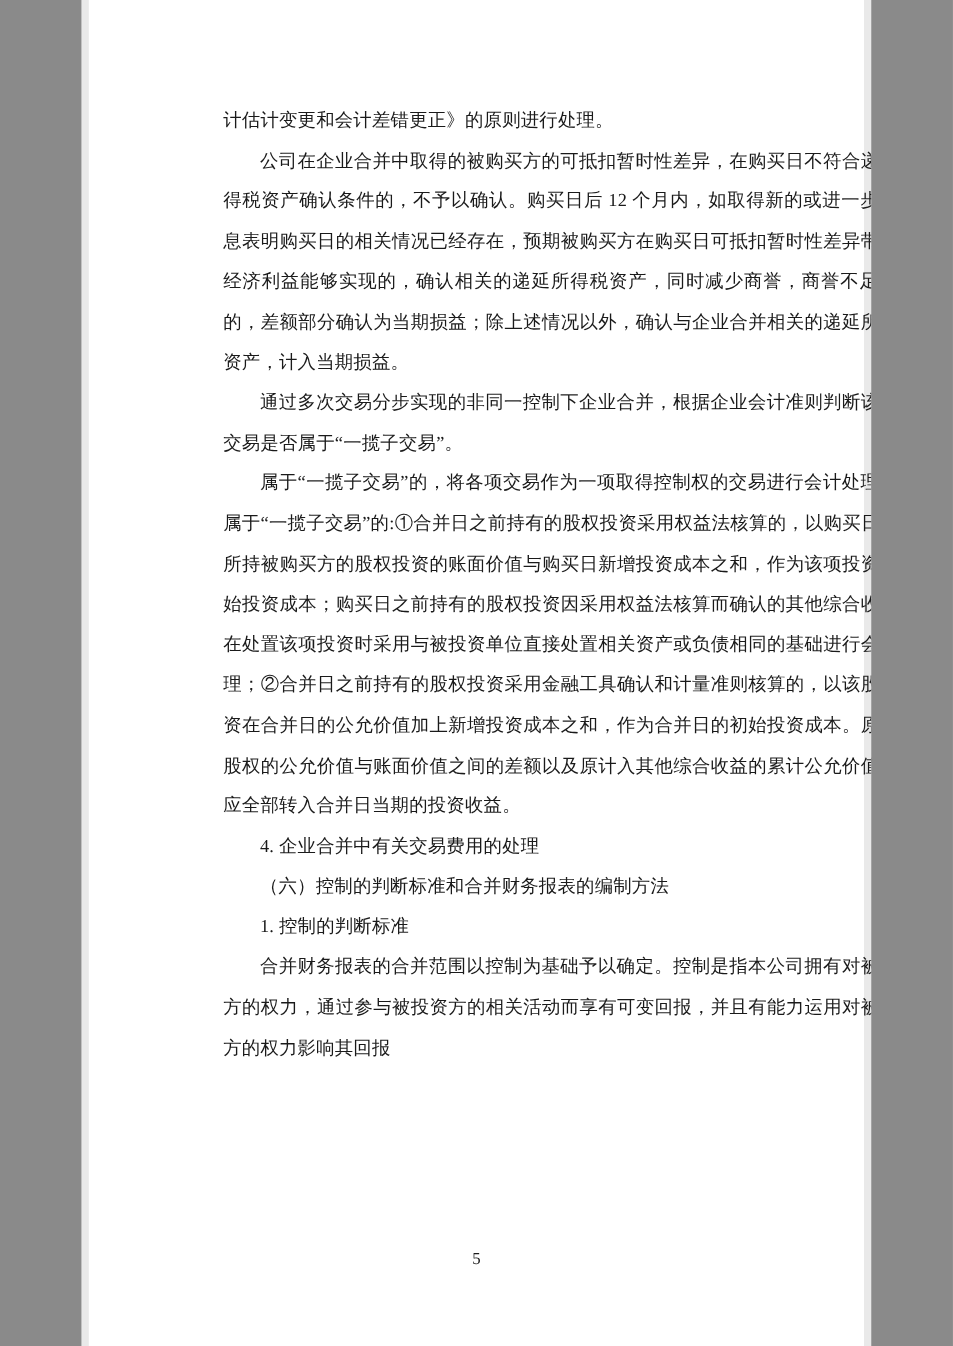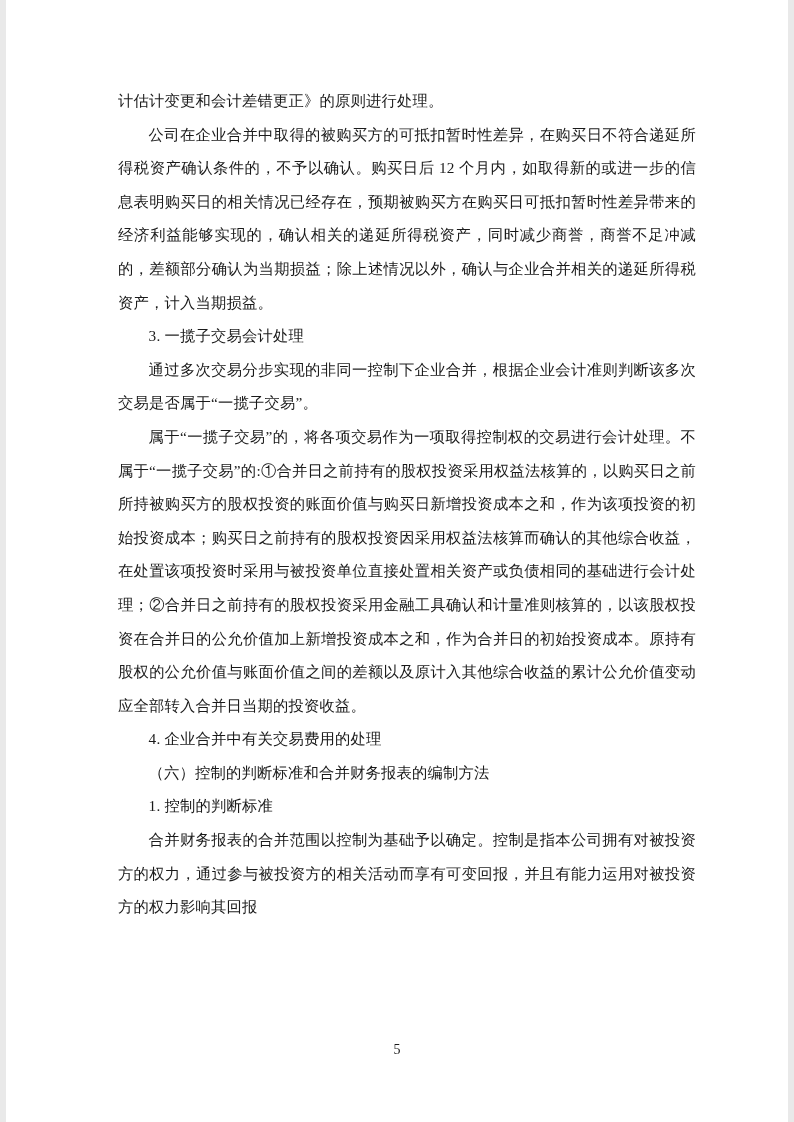--- a/index.html
+++ b/index.html
@@ -5,21 +5,21 @@
   html, body {
     margin: 0;
     padding: 0;
     background: #8a8a8a;
   }
   body {
     font-family: "Liberation Serif", "DejaVu Serif", serif;
   }
   .page {
     position: relative;
-    width: 794px;
+    width: 658px;
     height: 1122px;
     margin: 0 auto;
     background: #ffffff;
     box-sizing: border-box;
     overflow: hidden;
     padding-left: 32px;
   }
   .page-border-left {
     position: absolute;
     left: 0; top: 0; bottom: 0;
@@ -68,21 +68,20 @@
 </head>
 <body>
 
 <div class="page">
   <div class="page-border-left"></div>
   <div class="page-border-right"></div>
 
   <div class="content">
     <p class="plain">计估计变更和会计差错更正》的原则进行处理。</p>
     <p class="indent">公司在企业合并中取得的被购买方的可抵扣暂时性差异，在购买日不符合递延所得税资产确认条件的，不予以确认。购买日后 12 个月内，如取得新的或进一步的信息表明购买日的相关情况已经存在，预期被购买方在购买日可抵扣暂时性差异带来的经济利益能够实现的，确认相关的递延所得税资产，同时减少商誉，商誉不足冲减的，差额部分确认为当期损益；除上述情况以外，确认与企业合并相关的递延所得税资产，计入当期损益。</p>
-    <p class="indent">3. 一揽子交易会计处理</p>
     <p class="indent">通过多次交易分步实现的非同一控制下企业合并，根据企业会计准则判断该多次交易是否属于“一揽子交易”。</p>
     <p class="indent">属于“一揽子交易”的，将各项交易作为一项取得控制权的交易进行会计处理。不属于“一揽子交易”的:①合并日之前持有的股权投资采用权益法核算的，以购买日之前所持被购买方的股权投资的账面价值与购买日新增投资成本之和，作为该项投资的初始投资成本；购买日之前持有的股权投资因采用权益法核算而确认的其他综合收益，在处置该项投资时采用与被投资单位直接处置相关资产或负债相同的基础进行会计处理；②合并日之前持有的股权投资采用金融工具确认和计量准则核算的，以该股权投资在合并日的公允价值加上新增投资成本之和，作为合并日的初始投资成本。原持有股权的公允价值与账面价值之间的差额以及原计入其他综合收益的累计公允价值变动应全部转入合并日当期的投资收益。</p>
     <p class="indent">4. 企业合并中有关交易费用的处理</p>
     <p class="heading">（六）控制的判断标准和合并财务报表的编制方法</p>
     <p class="indent">1. 控制的判断标准</p>
     <p class="indent">合并财务报表的合并范围以控制为基础予以确定。控制是指本公司拥有对被投资方的权力，通过参与被投资方的相关活动而享有可变回报，并且有能力运用对被投资方的权力影响其回报</p>
   </div>
 
   <div class="page-number">5</div>
 </div>

